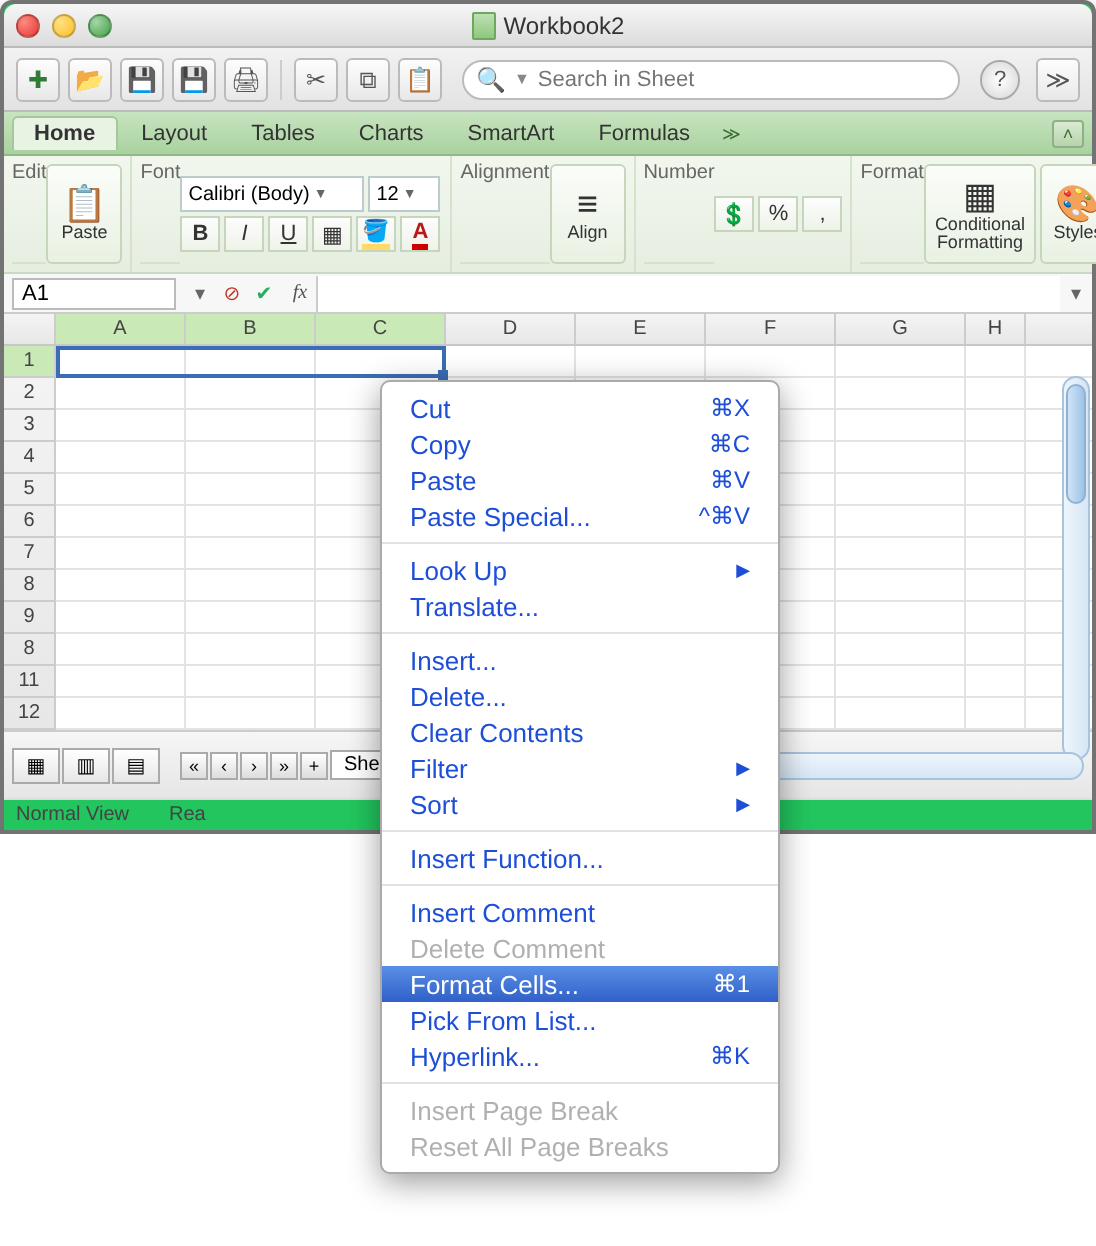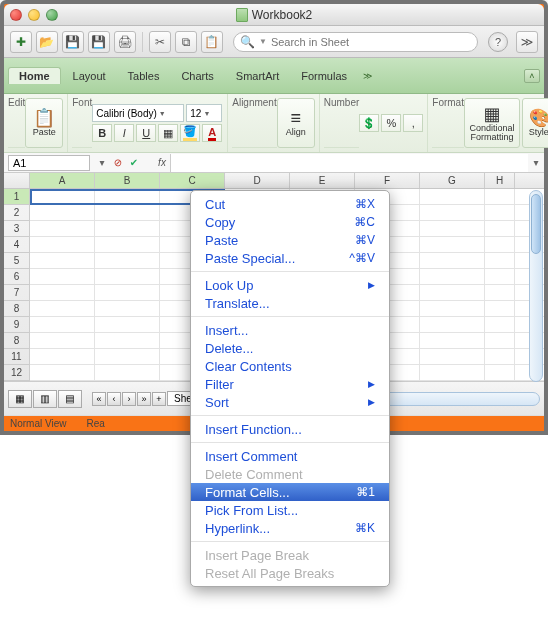--- a/index.html
+++ b/index.html
@@ -1,37 +1,37 @@
 <!DOCTYPE html>
 <html><head>
 <meta charset="utf-8">
 <style>
 * { box-sizing: border-box; margin: 0; padding: 0; font-family: "Lucida Grande", Arial, sans-serif; }
 body { background: #fff; }
-.window { width: 548px; border: 4px solid #737373; border-radius: 6px 6px 0 0; background: #f97316; box-shadow: 0 2px 10px rgba(0,0,0,0.2); position: relative; }
+.window { width: 548px; border: 2px solid #737373; border-radius: 6px 6px 0 0; background: #22c55e; box-shadow: 0 2px 10px rgba(0,0,0,0.2); position: relative; }
 .titlebar { height: 22px; background: linear-gradient(#f6f6f6,#dcdcdc); border-bottom: 1px solid #bbb; border-radius: 6px 6px 0 0; display: flex; align-items: center; padding: 0 6px; position: relative; }
 .traffic { display: flex; gap: 6px; }
 .traffic span { width: 12px; height: 12px; border-radius: 50%; border: 1px solid rgba(0,0,0,0.2); }
 .tl-close { background: radial-gradient(circle at 30% 30%, #ff8a80, #e53935); }
 .tl-min { background: radial-gradient(circle at 30% 30%, #ffe082, #fbc02d); }
 .tl-zoom { background: radial-gradient(circle at 30% 30%, #a5d6a7, #43a047); }
 .title { position: absolute; left: 0; right: 0; text-align: center; font-size: 12px; color: #333; display: flex; justify-content: center; align-items: center; gap: 4px; pointer-events: none; }
 .doc-icon { width: 12px; height: 14px; background: linear-gradient(#bde0b3,#8fc77e); border: 1px solid #6da85f; border-radius: 1px; display: inline-block; }
 .toolbar { height: 32px; display: flex; align-items: center; gap: 4px; padding: 2px 6px; background: linear-gradient(#f2f2f2,#e2e2e2); border-bottom: 1px solid #bbb; }
 .tb-btn { width: 22px; height: 22px; border: 1px solid #bbb; border-radius: 3px; background: linear-gradient(#fdfdfd,#e8e8e8); display: flex; align-items: center; justify-content: center; }
 .tb-icon { font-size: 12px; color: #555; }
 .green { color: #2e7d32; }
 .blue { color: #2962b5; }
 .sep { width: 1px; height: 20px; background: #ccc; margin: 0 2px; }
 .search { flex: 1; margin-left: 6px; display: flex; align-items: center; border: 1px solid #bbb; border-radius: 10px; background: #fff; height: 20px; padding: 0 6px; gap: 4px; }
 .search input { border: none; outline: none; font-size: 11px; flex: 1; background: transparent; }
 .search .mag { font-size: 12px; color: #888; }
 .search .dd { font-size: 8px; color: #888; }
 .help { width: 20px; height: 20px; border-radius: 50%; border: 1px solid #aaa; background: radial-gradient(#fff,#d6d6d6); display: flex; align-items: center; justify-content: center; margin-left: 6px; font-size: 11px; color: #555; }
-.ribbon-tabs { display: flex; align-items: center; background: linear-gradient(#c7e4c0,#a9d29f); border-bottom: 1px solid #90b987; height: 36px; padding: 0 4px; gap: 2px; font-size: 11px; }
+.ribbon-tabs { display: flex; align-items: center; background: linear-gradient(#c7e4c0,#a9d29f); border-bottom: 1px solid #90b987; height: 22px; padding: 0 4px; gap: 2px; font-size: 11px; }
 .rt { padding: 2px 10px; color: #333; border-radius: 3px 3px 0 0; cursor: default; }
 .rt.active { background: #e8f3e3; border: 1px solid #a5c79b; border-bottom: none; font-weight: bold; }
 .rt-more { font-size: 9px; color: #3a6b2f; padding: 0 4px; }
 .rt-arrow { width: 16px; height: 14px; border: 1px solid #8fb086; border-radius: 2px; background: linear-gradient(#d9ecd2,#b6d4ab); display: flex; align-items: center; justify-content: center; margin-left: auto; font-size: 9px; color: #3a6b2f; }
 .ribbon { display: flex; background: linear-gradient(#f2f7ee,#e6eee0); border-bottom: 1px solid #c9d9c2; font-size: 10px; }
 .rgroup { border-right: 1px solid #d5e2ce; padding: 2px 4px 2px; display: flex; flex-direction: row; }
 .rgroup .label { text-align: center; color: #666; font-size: 10px; padding: 1px 0 2px; border-bottom: 1px solid #d5e2ce; margin-bottom: 2px; }
 .rgroup .body { flex: 1; display: flex; align-items: center; gap: 2px; height: 54px; }
 .big-btn { width: 38px; height: 50px; border: 1px solid #c5d6bd; border-radius: 3px; background: linear-gradient(#fbfdf9,#e9f1e3); display: flex; flex-direction: column; align-items: center; justify-content: center; gap: 1px; font-size: 9px; color: #333; text-align: center; line-height: 1; }
 .big-btn .ico { font-size: 18px; }
@@ -39,21 +39,21 @@
 .hrow { display: flex; gap: 2px; align-items: center; }
 .select { height: 18px; border: 1px solid #bcc; background: #fff; font-size: 10px; padding: 0 3px; display: flex; align-items: center; gap: 2px; }
 .select .caret { font-size: 7px; color: #666; }
 .sm-btn { width: 20px; height: 18px; border: 1px solid #c5d6bd; background: linear-gradient(#fdfdfd,#eef3e9); display: flex; align-items: center; justify-content: center; font-size: 11px; color: #333; }
 .sm-btn.red { color: #b91818; font-weight: bold; }
 .sm-btn.underline { text-decoration: underline; }
 .num-row { display:flex; gap:2px; }
 .namebox-row { display: flex; align-items: center; background: #f7f7f7; border-bottom: 1px solid #ccc; height: 20px; font-size: 11px; }
 .namebox { width: 82px; background: #fff; border: 1px solid #bbb; margin: 0 4px; padding: 1px 4px; }
 .nb-btn { width: 16px; height: 16px; display: flex; align-items: center; justify-content: center; font-size: 10px; color: #666; }
-.fx { font-style: italic; color: #555; margin-left: 12px; }
+.fx { font-style: italic; color: #555; margin-left: 2px; font-family: Liberation Serif, serif; }
 .formula-bar { flex: 1; background: #fff; border-left: 1px solid #ccc; height: 18px; }
 .colheads { display: flex; background: linear-gradient(#f4f4f4,#e7e7e7); border-bottom: 1px solid #c7c7c7; height: 16px; font-size: 10px; color: #444; }
 .corner { width: 26px; border-right: 1px solid #ccc; }
 .colh { width: 65px; border-right: 1px solid #ccc; text-align: center; line-height: 16px; }
 .colh.sel { background: #c9e9b7; }
 .colh:last-child { width: 30px; }
 .sheet { display: flex; background: #fff; position: relative; }
 .rowheads { width: 26px; background: linear-gradient(#f4f4f4,#e7e7e7); border-right: 1px solid #ccc; }
 .rowh { height: 16px; border-bottom: 1px solid #ccc; font-size: 10px; color: #444; text-align: center; line-height: 16px; }
 .rowh.sel { background: #c9e9b7; }

